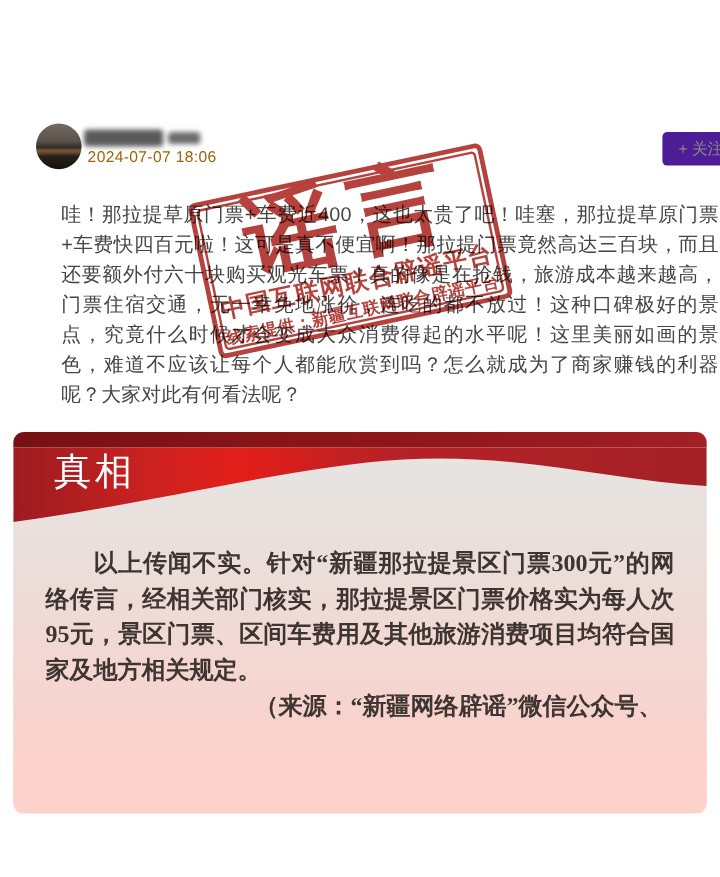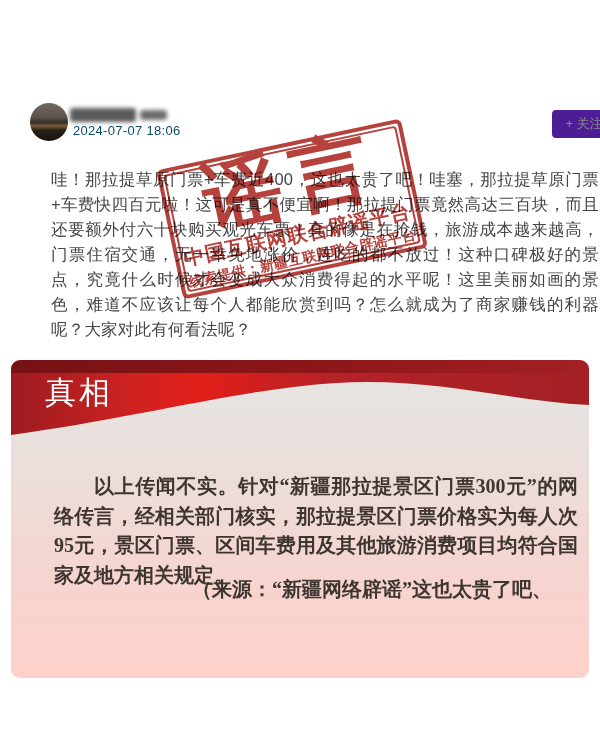--- a/index.html
+++ b/index.html
@@ -9,21 +9,21 @@
   }
   
   .avatar{
     position:absolute;left:30px;top:103px;width:38px;height:38px;border-radius:50%;
     background:linear-gradient(180deg,#716a62 0%,#5a524b 38%,#332c27 52%,#7e5a38 60%,#262019 72%,#17130f 100%);
     overflow:hidden;
   }
   .username-blur{position:absolute;left:70px;top:106px;height:16px;width:118px;}
   .smudge1{position:absolute;left:0;top:2px;width:66px;height:14px;background:#3f3e3e;border-radius:3px;filter:blur(2px);opacity:.85;}
   .smudge2{position:absolute;left:70px;top:4px;width:27px;height:10px;background:#474645;border-radius:3px;filter:blur(2px);opacity:.8;}
-  .post-date{position:absolute;left:73px;top:123px;font-size:13px;color:#0c4a6e;letter-spacing:.3px;}
+  .post-date{position:absolute;left:73px;top:123px;font-size:13px;color:#a16207;letter-spacing:.3px;}
   .follow-btn{
     position:absolute;left:552px;top:110px;width:64px;height:28px;border:none;border-radius:4px;
     background:#4c1d95;color:#8a8a8a;font-size:13px;font-family:"Liberation Sans",sans-serif;cursor:pointer;
   }
   
   .post-content{
     position:absolute;left:35px;top:151px;width:548px;margin:16px;
     font-size:16.5px;line-height:25px;color:#454545;text-align:justify;letter-spacing:.2px;
   }
   
@@ -52,21 +52,21 @@
   .truth-topbar{
     position:absolute;left:0;top:0;width:578px;height:13px;
     background:linear-gradient(90deg,#771114 0%,#8e1619 55%,#a32025 100%);
   }
   .truth-wave{position:absolute;left:0;top:13px;width:578px;height:64px;display:block;}
   .truth-title{
     position:absolute;left:34px;top:12px;margin:0;color:#ffffff;font-weight:400;
     font-size:31px;letter-spacing:3px;font-family:"Liberation Serif",serif;
   }
   .truth-body{
-    position:absolute;left:27px;top:96px;width:524px;margin:16px;
+    position:absolute;left:27px;top:96px;width:524px;margin:0;
     font-family:"Liberation Serif",serif;font-weight:700;font-size:20px;line-height:29.5px;
     color:#3e3531;text-indent:2em;text-align:justify;
   }
   .truth-source{
     position:absolute;left:27px;top:215px;width:524px;margin:0;
     font-family:"Liberation Serif",serif;font-weight:700;font-size:20px;line-height:29.5px;
     color:#3e3531;text-align:right;padding-right:10px;box-sizing:border-box;
   }
 </style>
 </head>
@@ -100,16 +100,16 @@
           <stop offset="20%" stop-color="#cc2220"></stop>
           <stop offset="33%" stop-color="#e31e19"></stop>
           <stop offset="55%" stop-color="#b52227"></stop>
           <stop offset="100%" stop-color="#a32025"></stop>
         </linearGradient>
       </defs>
       <path d="M0 0 H578 V32 C500 28 420 4 325 10 C230 16 130 44 0 62 Z" fill="url(#redgrad)"></path>
     </svg>
     <h2 class="truth-title">真相</h2>
     <p class="truth-body">以上传闻不实。针对“新疆那拉提景区门票300元”的网络传言，经相关部门核实，那拉提景区门票价格实为每人次95元，景区门票、区间车费用及其他旅游消费项目均符合国家及地方相关规定。</p>
-    <p class="truth-source"><span>（来源：“新疆网络辟谣”这也太贵了吧、</span><br></p>
+    <p class="truth-source"><span>（来源：“新疆网络辟谣”微信公众号、</span><br></p>
   </div>
 
 </div>
 
 </body></html>

